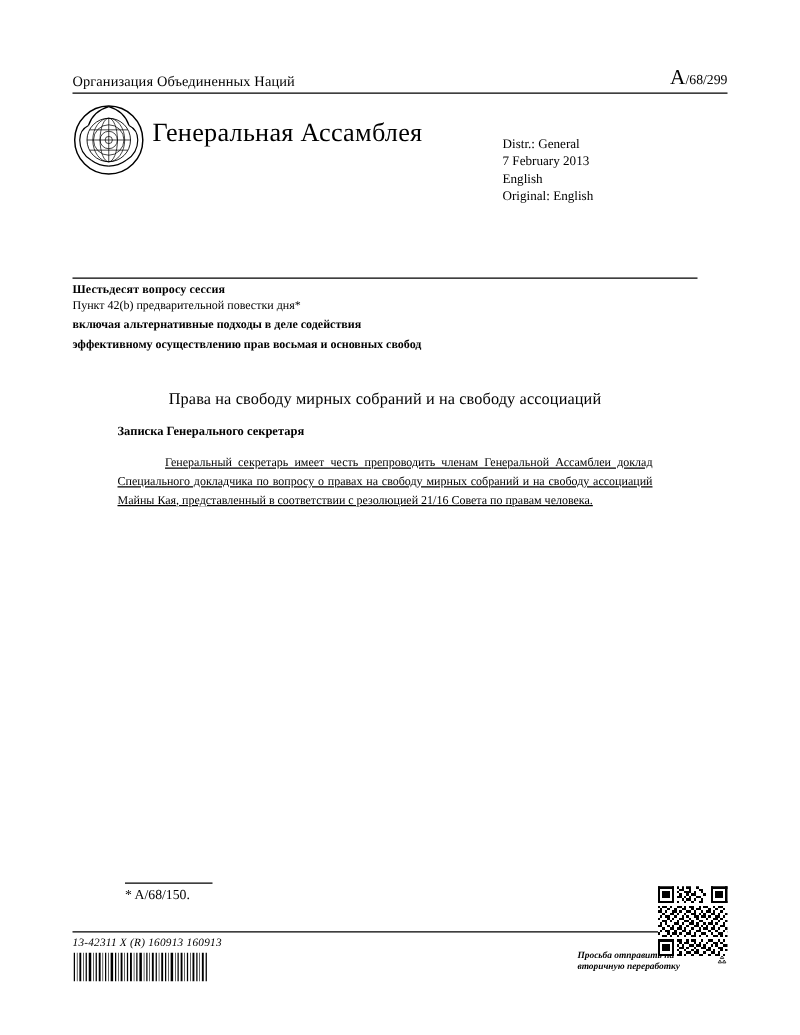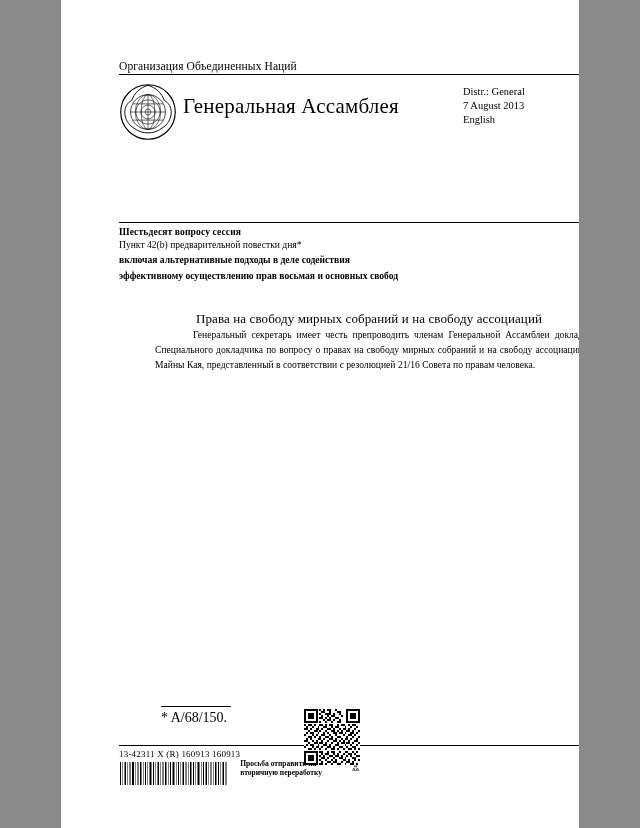--- a/index.html
+++ b/index.html
@@ -5,21 +5,21 @@
   html, body {
     margin: 0;
     padding: 0;
     background: #8a8a8a;
   }
   body {
     font-family: "Liberation Serif", serif;
   }
   .page {
     position: relative;
-    width: 518px;
+    width: 640px;
     height: 828px;
     background: #ffffff;
     margin: 0 auto;
     overflow: hidden;
   }
 
   
   .header {
     position: absolute;
     left: 58px;
@@ -65,21 +65,21 @@
     font-size: 21px;
     font-weight: normal;
     line-height: 1.1;
     margin-top: 14px;
     flex: 1 1 auto;
     letter-spacing: 0.2px;
   }
   .distr {
     font-size: 10.5px;
     line-height: 1.32;
-    margin-top: 4px;
+    margin-top: 28px;
     flex: 0 0 180px;
     text-align: left;
   }
 
   
   .body-block {
     position: absolute;
     left: 58px;
     top: 222px;
     width: 500px;
@@ -115,55 +115,58 @@
   }
   .doc-subtitle {
     font-size: 10px;
     font-weight: bold;
     margin: 13px 0 0 36px;
   }
   .para {
     font-size: 9.6px;
     line-height: 1.55;
     text-align: justify;
-    margin: 1px 36px 0 36px;
+    margin: 13px 36px 0 36px;
     text-indent: 38px;
+    text-decoration: underline;
   }
 
   
   .footnote-area {
     position: absolute;
     left: 100px;
     top: 706px;
     width: 200px;
   }
   .footnote-rule {
     border-top: 0.8px solid #000;
     width: 70px;
     margin-bottom: 3px;
   }
   .footnote {
-    font-size: 14px;
+    font-size: 11px;
   }
 
   
   .footer {
     position: absolute;
     left: 58px;
     top: 745px;
     width: 524px;
   }
   .footer-rule {
     border-top: 1px solid #000;
     width: 100%;
   }
   .footer-row {
     display: flex;
     align-items: flex-start;
+    justify-content: space-between;
     padding-top: 3px;
+    font-style: italic;
   }
   .job-no {
     font-size: 9px;
     letter-spacing: 0.2px;
     white-space: nowrap;
   }
   .barcode {
     margin-top: 3px;
     height: 26px;
     width: 110px;
@@ -223,34 +226,36 @@
             <path d="M10 50 C10 62 16 72 26 78"></path>
             <path d="M90 50 C90 62 84 72 74 78"></path>
             <path d="M26 78 C34 84 42 86 50 86"></path>
             <path d="M74 78 C66 84 58 86 50 86"></path>
           </g>
         </svg>
       </div>
       <div class="ga-title">Генеральная Ассамблея</div>
       <div class="distr">
         <div>Distr.: General</div>
-        <div>7 August 2013</div>
+        <div>7 February 2013</div>
         <div>English</div>
+        <div>Original: English</div>
       </div>
     </div>
   </div>
 
   <div class="body-block">
     <div class="session-rule"></div>
     <div class="session">Шестьдесят вопросу сессия</div>
     <div class="agenda">Пункт 42(b) предварительной повестки дня*</div>
     <div class="agenda-title">включая альтернативные подходы в деле содействия</div>
     <div class="agenda-title">эффективному осуществлению прав восьмая и основных свобод</div>
 
     <div class="doc-title">Права на свободу мирных собраний и на свободу ассоциаций</div>
+    <div class="doc-subtitle">Записка Генерального секретаря</div>
     <div class="para">Генеральный секретарь имеет честь препроводить членам Генеральной Ассамблеи доклад Специального докладчика по вопросу о правах на свободу мирных собраний и на свободу ассоциаций Майны Кая, представленный в соответствии с резолюцией 21/16 Совета по правам человека.</div>
   </div>
 
   <div class="footnote-area">
     <div class="footnote-rule"></div>
     <div class="footnote">* A/68/150.</div>
   </div>
 
   <div class="footer">
     <div class="footer-rule"></div>

